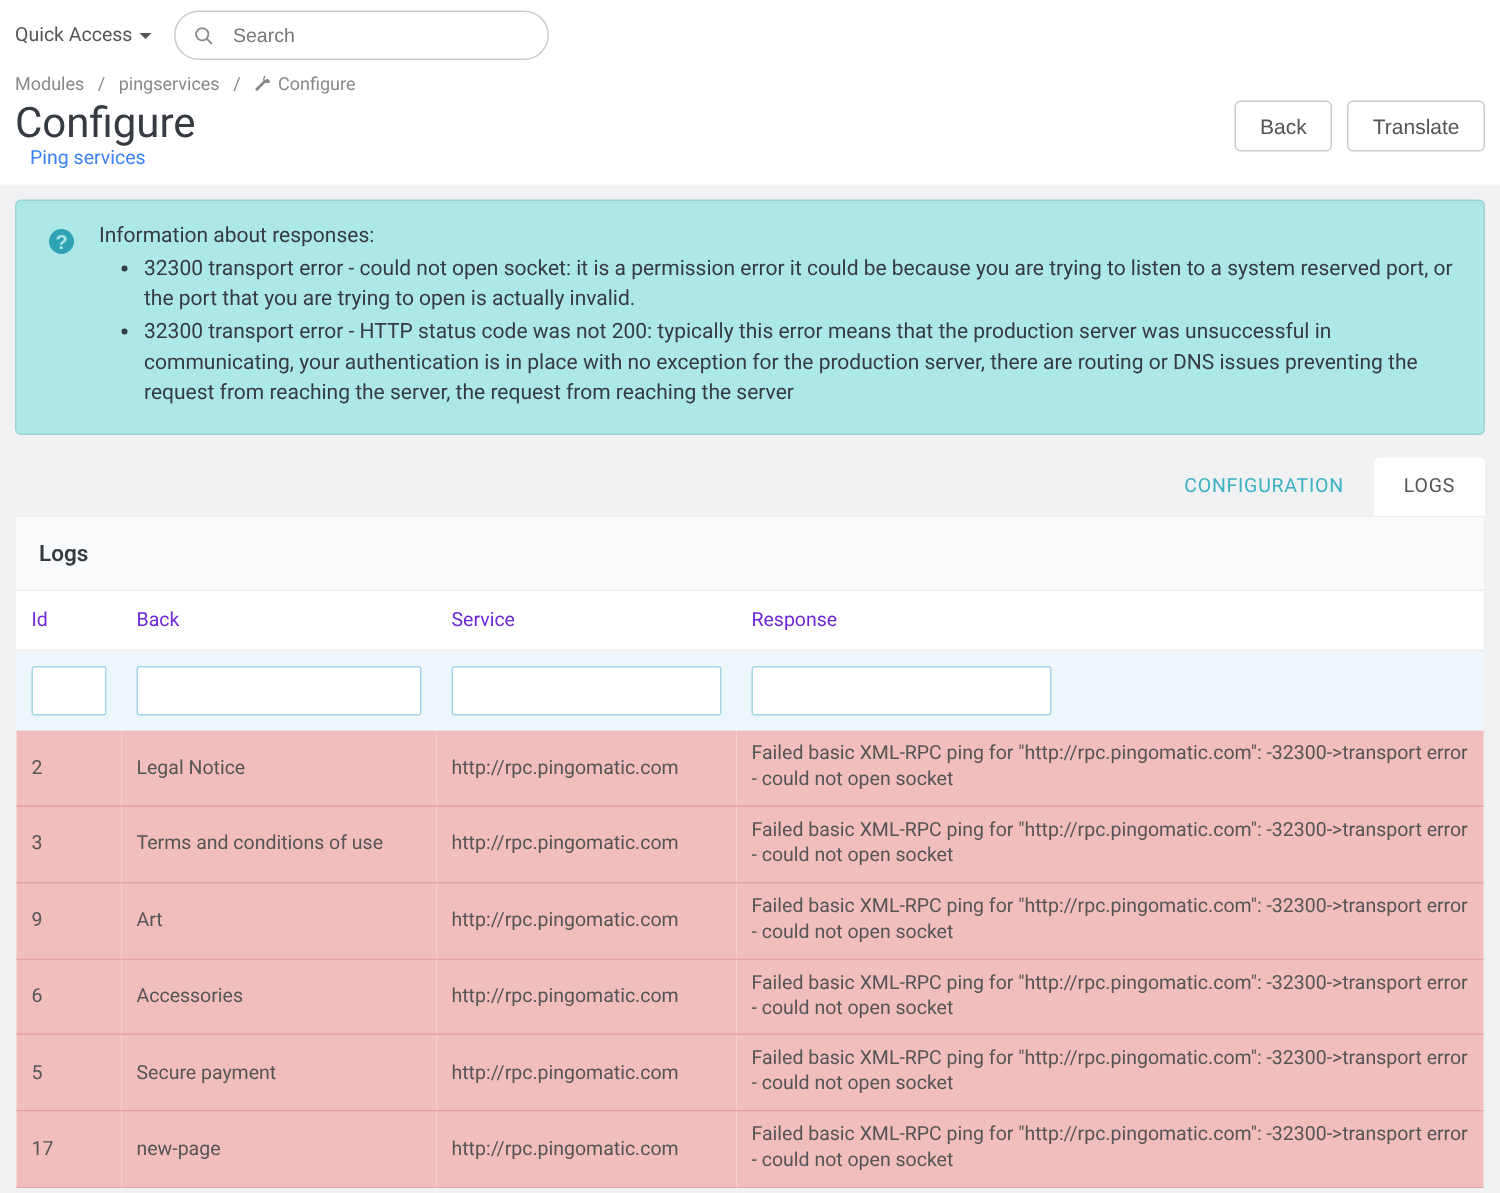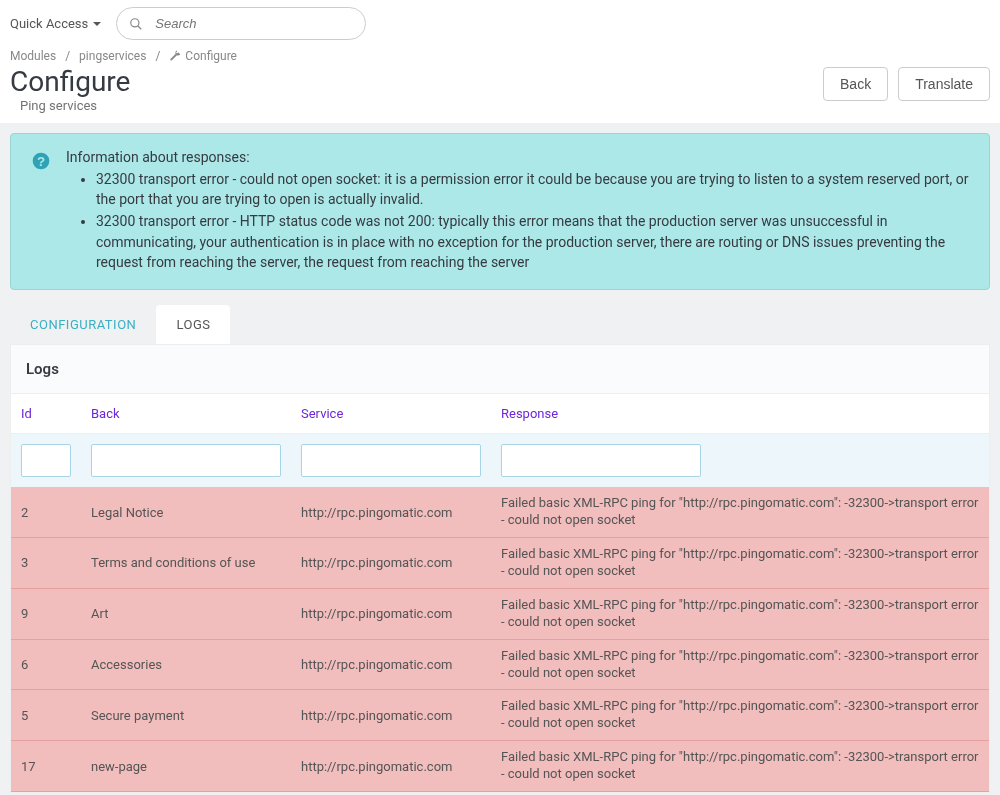--- a/index.html
+++ b/index.html
@@ -1,37 +1,37 @@
 <!DOCTYPE html>
 <html><head>
 <meta charset="utf-8">
 <style>
 * { box-sizing: border-box; margin: 0; padding: 0; }
 body { font-family: -apple-system, BlinkMacSystemFont, "Segoe UI", Roboto, Arial, sans-serif; font-size: 13px; color: #555; background: #fff; overflow-x: hidden; }
 .top-bar { display: flex; align-items: center; gap: 15px; padding: 7px 10px; }
 .quick-access { display: flex; align-items: center; gap: 5px; cursor: pointer; color: #555; font-size: 13px; }
 .caret-down { width: 0; height: 0; border-left: 4px solid transparent; border-right: 4px solid transparent; border-top: 4px solid #555; }
 .search-wrap { display: flex; align-items: center; border: 1px solid #ccc; border-radius: 20px; padding: 4px 12px; width: 250px; }
-.search-wrap input { border: none; outline: none; flex: 1; font-style: italic; color: #999; font-size: 13px; padding: 4px; }
+.search-wrap input { border: none; outline: none; flex: 1; color: #999; font-size: 13px; padding: 4px; }
 .search-icon { width: 14px; height: 14px; margin-right: 8px; }
 .breadcrumb { padding: 2px 10px; color: #888; font-size: 12px; }
 .breadcrumb a { color: #888; text-decoration: none; }
 .breadcrumb .sep { margin: 0 6px; }
 .head-row { display: flex; align-items: flex-start; justify-content: space-between; padding: 2px 10px 10px 10px; }
 .head-titles h1 { font-size: 28px; font-weight: 400; color: #363a41; line-height: 1.1; }
-.head-titles .sub { font-size: 13px; color: #737373; padding-left: 10px; }
+.head-titles .sub { font-size: 13px; color: #3b82f6; padding-left: 10px; }
 .head-actions { display: flex; gap: 10px; margin-left: 36px; }
 .btn { border: 1px solid #ccc; background: #fff; border-radius: 4px; padding: 8px 16px; font-size: 14px; color: #555; cursor: pointer; }
 .content-area { background: #eff1f2; padding: 10px; }
 .info-box { background: #ace8e8; border: 1px solid #9ad4d4; border-radius: 4px; padding: 15px 20px; display: flex; gap: 15px; color: #363a41; }
 .info-icon { flex-shrink: 0; width: 20px; height: 20px; margin-top: 2px; }
 .info-body p { font-size: 14px; margin-bottom: 4px; }
 .info-body ul { padding-left: 30px; }
 .info-body li { font-size: 14px; line-height: 1.45; margin-bottom: 2px; }
-.tabs { display: flex; margin-top: 15px; }
+.tabs { display: flex; margin-top: 15px; justify-content: flex-end; }
 .tab { padding: 12px 20px; font-size: 13px; letter-spacing: 0.5px; cursor: pointer; color: #3ab0c3; text-transform: uppercase; }
 .tab.active { background: #fff; color: #555; border-top-left-radius: 4px; border-top-right-radius: 4px; }
 .panel { background: #fff; border: 1px solid #eee; }
 .panel-head { background: #fafbfc; padding: 15px 15px; font-size: 15px; color: #363a41; font-weight: 600; border-bottom: 1px solid #eee; }
 .table { width: 100%; border-collapse: collapse; table-layout: fixed; }
 .table th { text-align: left; padding: 12px 10px; font-weight: 400; color: #6d28d9; font-size: 13px; border-bottom: 1px solid #eee; background:#fff; }
 .filter-row { background: #ecf6fb; }
 .filter-row td { padding: 10px; }
 .filter-row input { width: 100%; border: 1px solid #a8d4e8; background: #fff; padding: 8px; border-radius: 2px; outline: none; }
 .data-row td { padding: 8px 10px; font-size: 13px; color: #555; border-bottom: 1px solid #e5a0a0; background: #f2bdbd; vertical-align: middle; }

